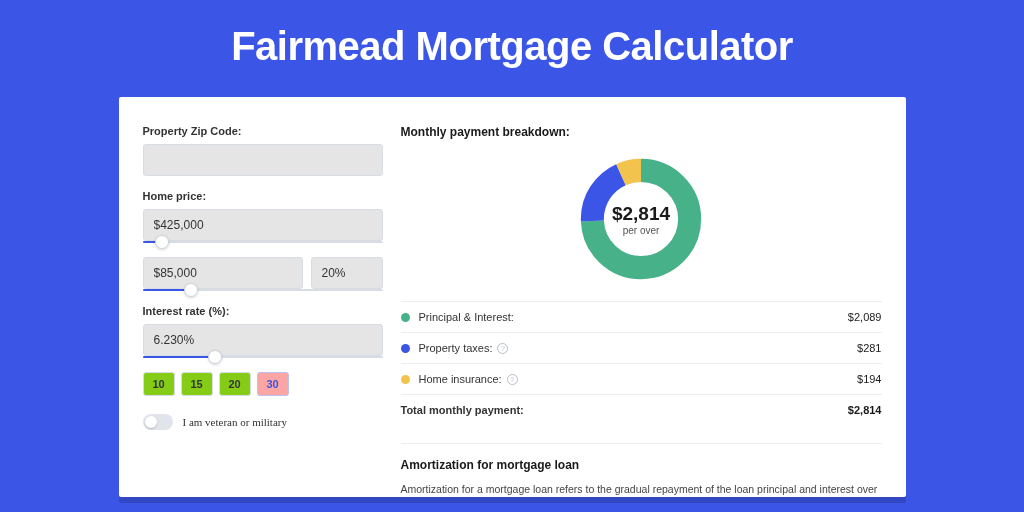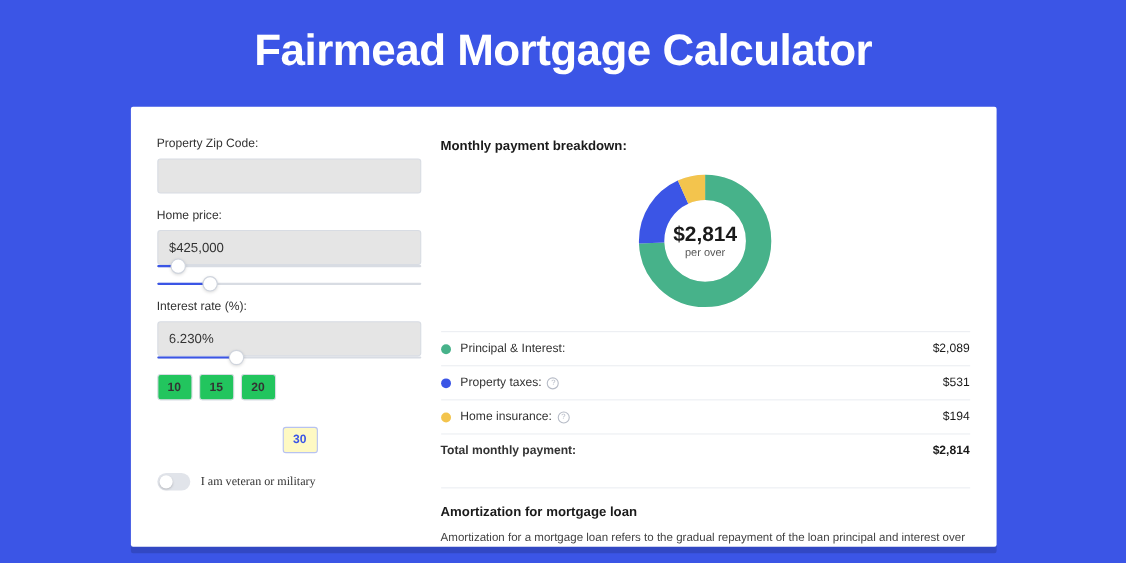--- a/index.html
+++ b/index.html
@@ -30,20 +30,21 @@
     overflow: hidden;
   }
   .left-col { width: 240px; flex: 0 0 240px; }
   .right-col { flex: 1; display: flex; flex-direction: column; }
 
   .field-label {
     font-size: 11px;
     color: #333;
     margin-bottom: 7px;
     display: block;
+    font-weight: bold;
   }
   .text-input {
     width: 100%;
     height: 32px;
     border: 1px solid #d8dce3;
     border-radius: 3px;
     padding: 0 10px;
     font-size: 12px;
     color: #333;
     background: #e5e5e5;
@@ -76,34 +77,33 @@
 
   .two-inputs { display: flex; gap: 8px; }
   .two-inputs .text-input:first-child { flex: 1 1 auto; }
   .two-inputs .text-input:last-child { flex: 0 0 72px; }
 
   .period-buttons { display: flex; gap: 6px; }
   .period-btn {
     width: 32px; height: 24px;
     border: 1px solid #d8dce3;
     border-radius: 3px;
-    background: #22c55e;
+    background: #84cc16;
     font-size: 11px;
     font-weight: 600;
     color: #333;
     display: flex;
     align-items: center;
     justify-content: center;
     cursor: pointer;
   }
   .period-btn.active {
-    background: #fef9c3;
+    background: #fca5a5;
     color: #3b55e6;
     border-color: #b7c2f0;
-    margin-top: 48px;
   }
 
   .toggle-row { display: flex; align-items: center; gap: 10px; margin-top: 18px; }
   .toggle {
     width: 30px; height: 16px;
     background: #e1e4ea;
     border-radius: 999px;
     position: relative;
     cursor: pointer;
   }
@@ -210,20 +210,24 @@
     <div class="field-group">
       <label class="field-label">Home price:</label>
       <input class="text-input" value="$425,000" style="">
       <div class="slider-track">
         <div class="slider-fill" style="width:8%"></div>
         <div class="slider-thumb" style="left:8%"></div>
       </div>
     </div>
 
     <div class="field-group">
+      <div class="two-inputs">
+        <input class="text-input" value="$85,000" style="">
+        <input class="text-input" value="20%" style="">
+      </div>
       <div class="slider-track">
         <div class="slider-fill" style="width:20%"></div>
         <div class="slider-thumb" style="left:20%"></div>
       </div>
     </div>
 
     <div class="field-group">
       <label class="field-label">Interest rate (%):</label>
       <input class="text-input" value="6.230%" style="">
       <div class="slider-track">
@@ -270,21 +274,21 @@
       <span class="legend-dot g"></span>
       <span class="legend-label">Principal &amp; Interest:</span>
       <span class="legend-val">$2,089</span>
     </div>
     <div class="legend-row">
       <span class="legend-dot b"></span>
       <span class="legend-label">
         <span>Property taxes:</span>
         <span class="info-icon">?</span>
       </span>
-      <span class="legend-val">$531</span>
+      <span class="legend-val">$281</span>
     </div>
     <div class="legend-row">
       <span class="legend-dot y"></span>
       <span class="legend-label">
         <span>Home insurance:</span>
         <span class="info-icon">?</span>
       </span>
       <span class="legend-val">$194</span>
     </div>
     <div class="legend-row total">

